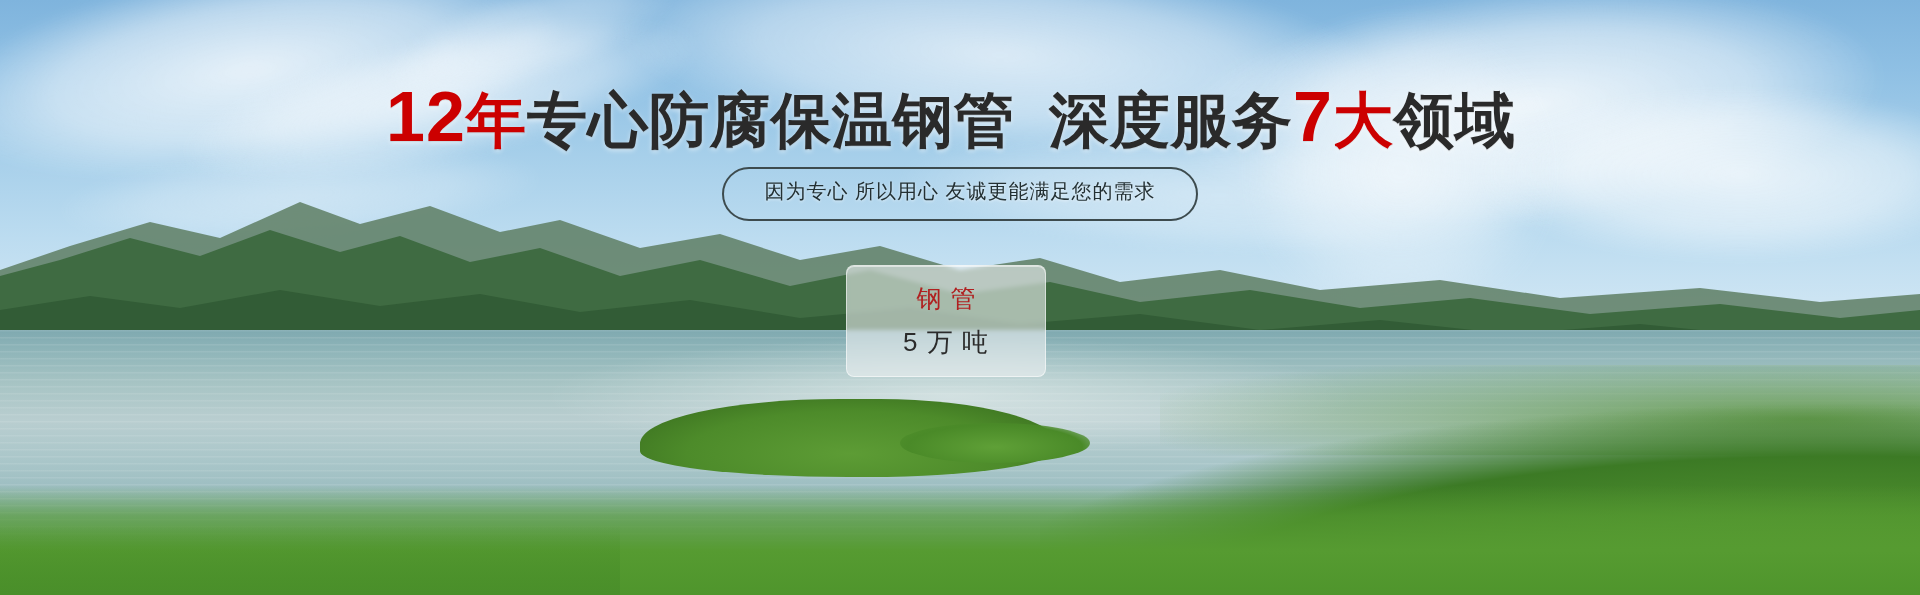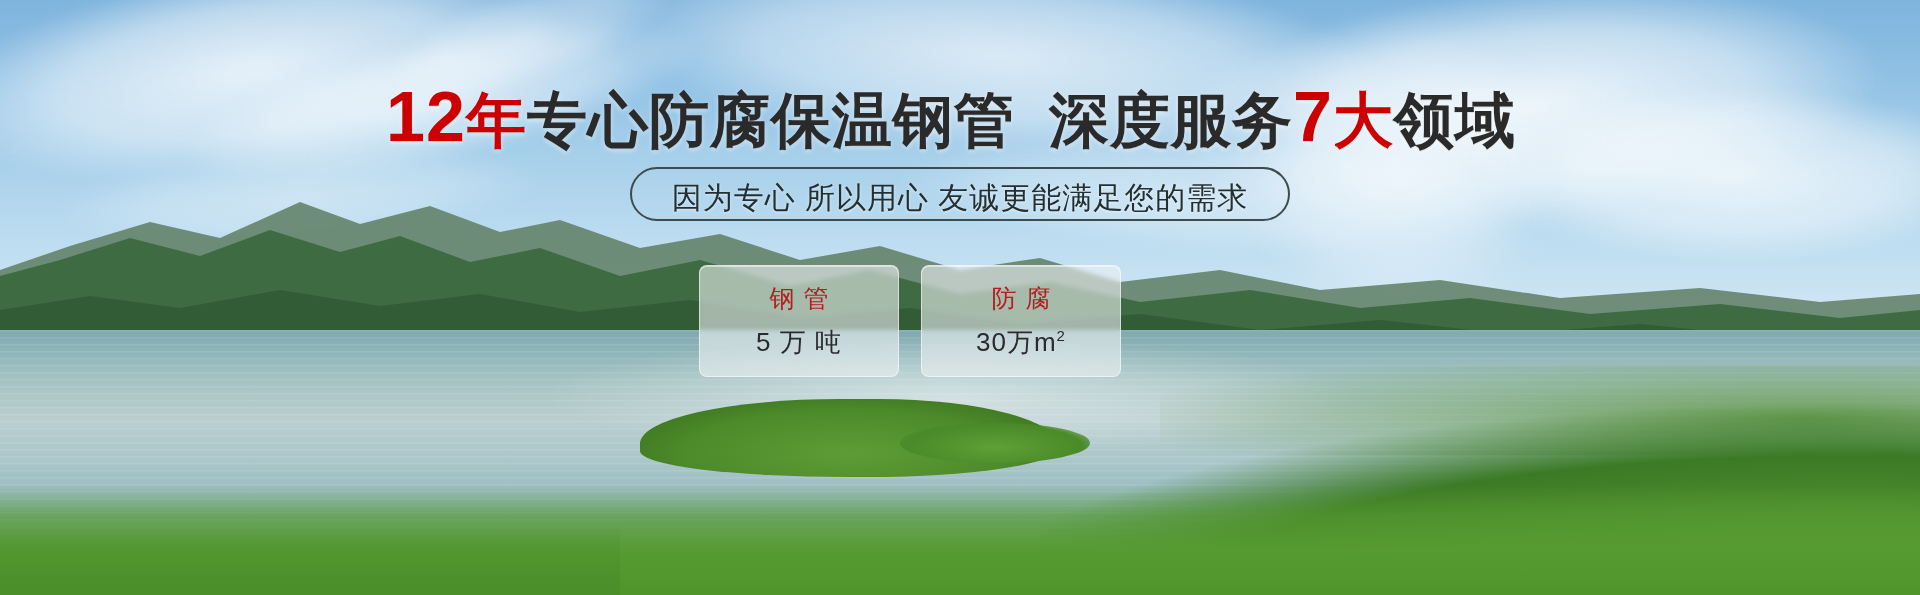--- a/index.html
+++ b/index.html
@@ -115,30 +115,30 @@
   .headline .num  { font-size:70px; }
   .headline .gap  { display:inline-block; width:34px; }
 
   .subtitle-wrap {
     position:absolute; left:0; top:167px; width:1920px;
     display:flex; justify-content:center;
   }
   .subtitle {
     border:2px solid #3d4b4e;
     border-radius:34px;
-    padding:9px 40px 0;
-    font-size:30px; color:#233033; letter-spacing:1px;
+    padding:9px 40px 14px;
+    font-size:20px; color:#233033; letter-spacing:1px;
     white-space:nowrap;
     text-shadow:0 1px 3px rgba(255,255,255,.6);
   }
 
   
   .cards {
     position:absolute; left:0; top:265px; width:1820px;
-    display:flex; justify-content:center; gap:22px;
+    display:flex; justify-content:center; gap:22px;padding-left:36px;
   }
   .card {
     width:198px; height:110px;
     border-radius:8px;
     background:rgba(236,240,241,.60);
     border:1px solid rgba(255,255,255,.55);
     box-shadow:inset 0 1px 0 rgba(255,255,255,.5);
     display:flex; flex-direction:column;
     align-items:center; justify-content:center;
     backdrop-filter:blur(2px);
@@ -208,21 +208,17 @@
     <div class="subtitle">因为专心 所以用心  友诚更能满足您的需求</div>
   </div>
 
   <div class="cards">
 
     <div class="card">
       <div class="card-label">钢管</div>
       <div class="card-value"><span>5 万 吨</span><sup></sup></div>
     </div>
 
-    <div class="card">
-      <div class="card-label">防腐</div>
-      <div class="card-value"><span>30万m</span><sup>2</sup></div>
-    </div>
 
 
   </div>
 
 </div>
 
 </body></html>

